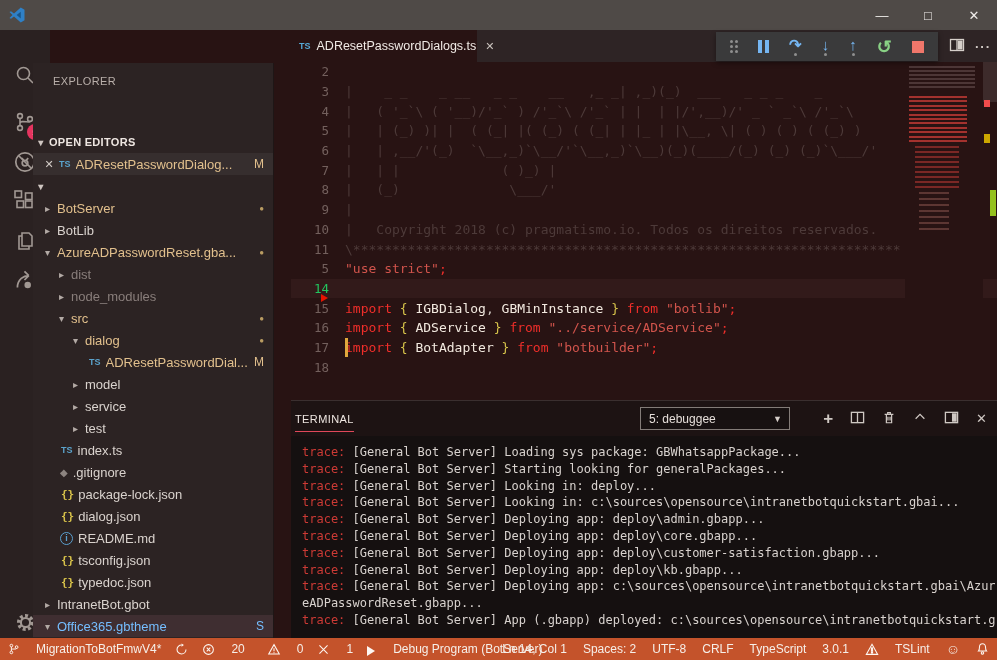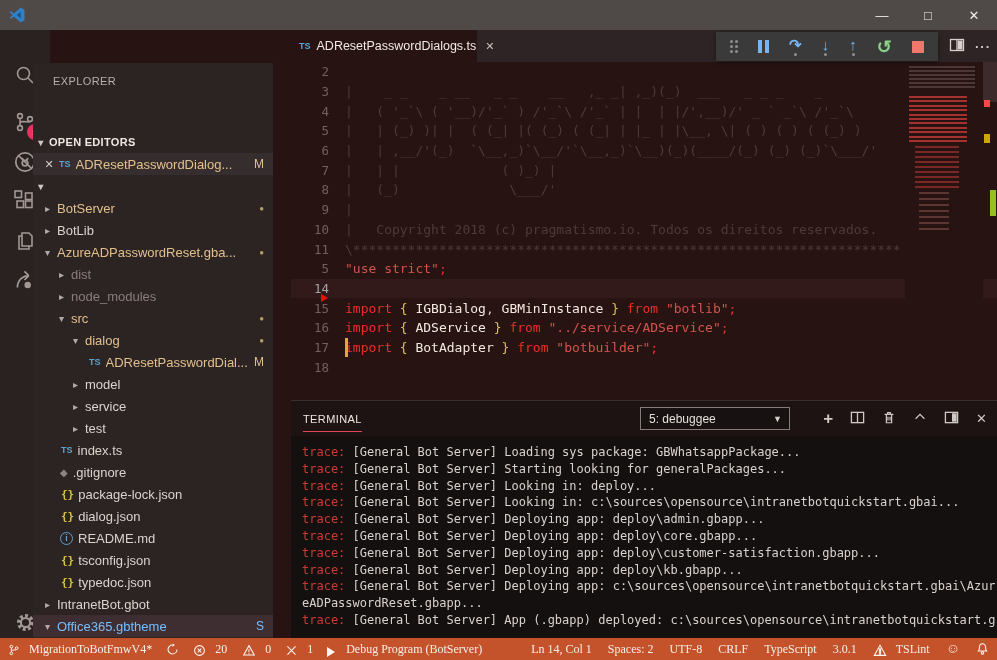--- a/index.html
+++ b/index.html
@@ -66,54 +66,54 @@
   .grip i { width:3px; height:3px; background:#8f8f8f; border-radius:50%; }
   .pause-bars { display:flex; gap:3px; }
   .pause-bars i { width:4px; height:13px; background:#75b6f2; }
   .stop-sq { width:12px; height:12px; background:#f0776b; }
 
   
   #editor { position:absolute; left:291px; top:62px; width:706px; height:338px; background:#281313; overflow:hidden; }
   .code-line { position:relative; height:19.7px; display:flex; align-items:center; white-space:pre; font-size:13px; }
   .code-line.current { background:#321a1a; }
   .gut { width:54px; flex:none; text-align:right; padding-right:16px; color:#73605d; font-size:12.5px; position:relative; }
-  .current .gut { color:#a3a3a3; }
+  .current .gut { color:#22c55e; }
   .tok-cm { color:#4d3a39; } .tok-kw { color:#ef2e2a; } .tok-str { color:#d2544c; }
   .tok-pun { color:#d8c54b; } .tok-id { color:#f2e9df; } .tok-pln { color:#cfc6c0; }
   .mod-bar { position:absolute; left:54px; top:0; width:3px; height:100%; background:#e0a83d; }
   .dbg-marker { position:absolute; left:30px; bottom:-4px; width:0; height:0; border-left:7px solid #e51400; border-top:4px solid transparent; border-bottom:4px solid transparent; z-index:2; }
 
   
   #minimap { position:absolute; left:905px; top:62px; width:78px; height:338px; background:#281313; }
   .mm-art { position:absolute; left:4px; top:4px; width:66px; height:24px; background:repeating-linear-gradient(180deg, rgba(170,145,145,.28) 0 2px, transparent 2px 4px); }
   .mm-c1 { position:absolute; left:4px; top:34px; width:58px; height:46px; background:repeating-linear-gradient(180deg, rgba(205,60,55,.75) 0 2px, transparent 2px 4.4px); }
   .mm-c2 { position:absolute; left:10px; top:84px; width:44px; height:42px; background:repeating-linear-gradient(180deg, rgba(205,60,55,.5) 0 2px, transparent 2px 5px); }
   .mm-c3 { position:absolute; left:14px; top:130px; width:30px; height:40px; background:repeating-linear-gradient(180deg, rgba(190,120,110,.35) 0 2px, transparent 2px 6px); }
   #ruler { position:absolute; left:983px; top:62px; width:14px; height:338px; }
   .ruler-slider { position:absolute; left:0; top:0; width:14px; height:40px; background:rgba(255,255,255,.10); }
   .rm-red { position:absolute; left:1px; top:38px; width:6px; height:7px; background:#f14c4c; }
   .rm-orange { position:absolute; left:1px; top:72px; width:6px; height:9px; background:#cca700; }
   .rm-green { position:absolute; left:7px; top:128px; width:6px; height:26px; background:#95c11f; }
 
   
   #panel { position:absolute; left:291px; top:400px; width:706px; height:238px; background:#151010; border-top:1px solid #3a2f2f; }
   #panel-header { position:absolute; left:0; top:0; width:706px; height:35px; background:#1d1313; display:flex; align-items:center; }
-  #panel-tab { margin-left:12px; font-size:11px; color:#eee6e1; letter-spacing:.4px; padding-bottom:6px; padding-top:8px; border-bottom:1px solid #e0485a; }
+  #panel-tab { margin-left:4px; font-size:11px; color:#eee6e1; letter-spacing:.4px; padding-bottom:6px; padding-top:8px; border-bottom:1px solid #e0485a; }
   #term-dropdown { position:absolute; left:349px; top:6px; width:150px; height:23px; background:#171111; border:1px solid #837c78; color:#e6dfda; font-size:12px; display:flex; align-items:center; padding:0 8px; }
   #term-dropdown .dd-arrow { position:absolute; right:7px; font-size:9px; color:#d6cfca; }
   #panel-actions { position:absolute; right:10px; top:0; height:35px; display:flex; align-items:center; gap:17px; color:#cfc8c3; }
   #panel-actions svg { stroke:#cfc8c3; fill:none; stroke-width:1.4; }
   #term-content { position:absolute; left:11px; top:43px; width:695px; height:195px; font-size:12px; line-height:16.8px; white-space:pre; overflow:hidden; color:#d8d2ce; }
   .trace { color:#cd3a35; }
 
   
   #statusbar { position:absolute; left:0; top:638px; width:997px; height:22px; background:#c4532b; color:#f6efe9; font-size:12px; display:flex; align-items:center; }
   .sb-left { display:flex; align-items:center; gap:14px; margin-left:8px; }
   .sb-right { position:absolute; right:8px; display:flex; align-items:center; gap:16px; }
-  .sb-item { display:flex; align-items:flex-end; gap:9px; white-space:nowrap;font-family:Liberation Serif, serif; }
+  .sb-item { display:flex; align-items:flex-end; gap:16px; white-space:nowrap; }
   .sb-item svg { stroke:#fdf7f2; fill:none; stroke-width:1.3; }
   .play-tri { width:0; height:0; border-left:8px solid #fdf7f2; border-top:5px solid transparent; border-bottom:5px solid transparent; margin-right:2px; }
 </style>
 </head>
 <body>
 
 <div id="app">
 
   <div id="titlebar">
     <svg id="vscode-logo" viewBox="0 0 24 24">

